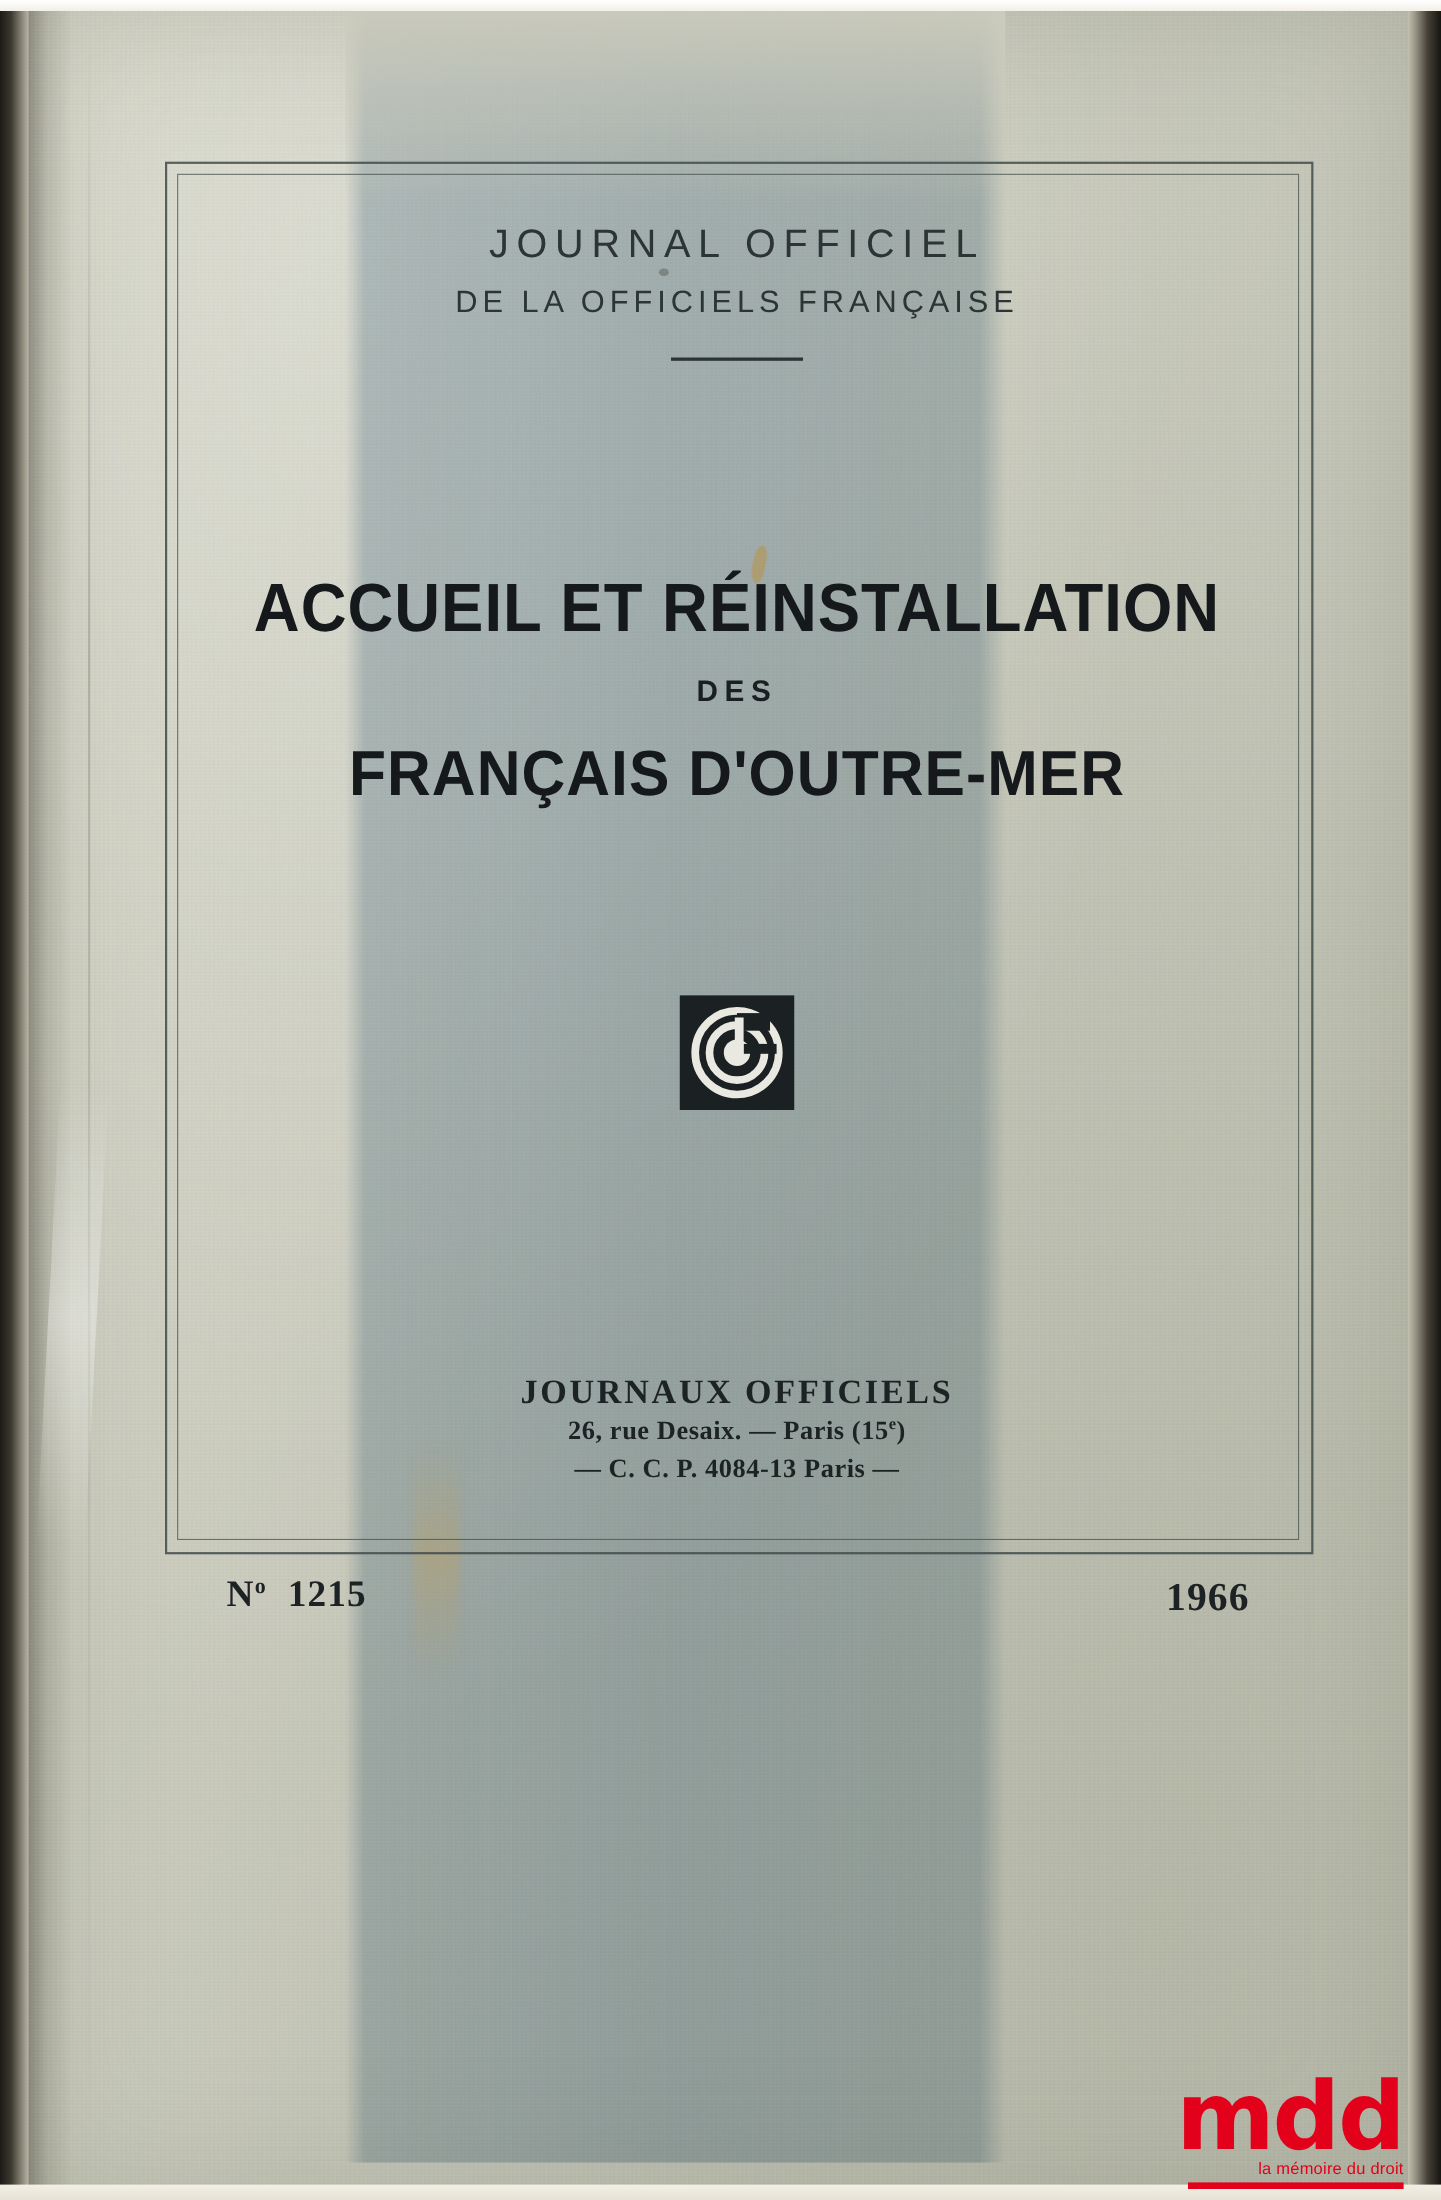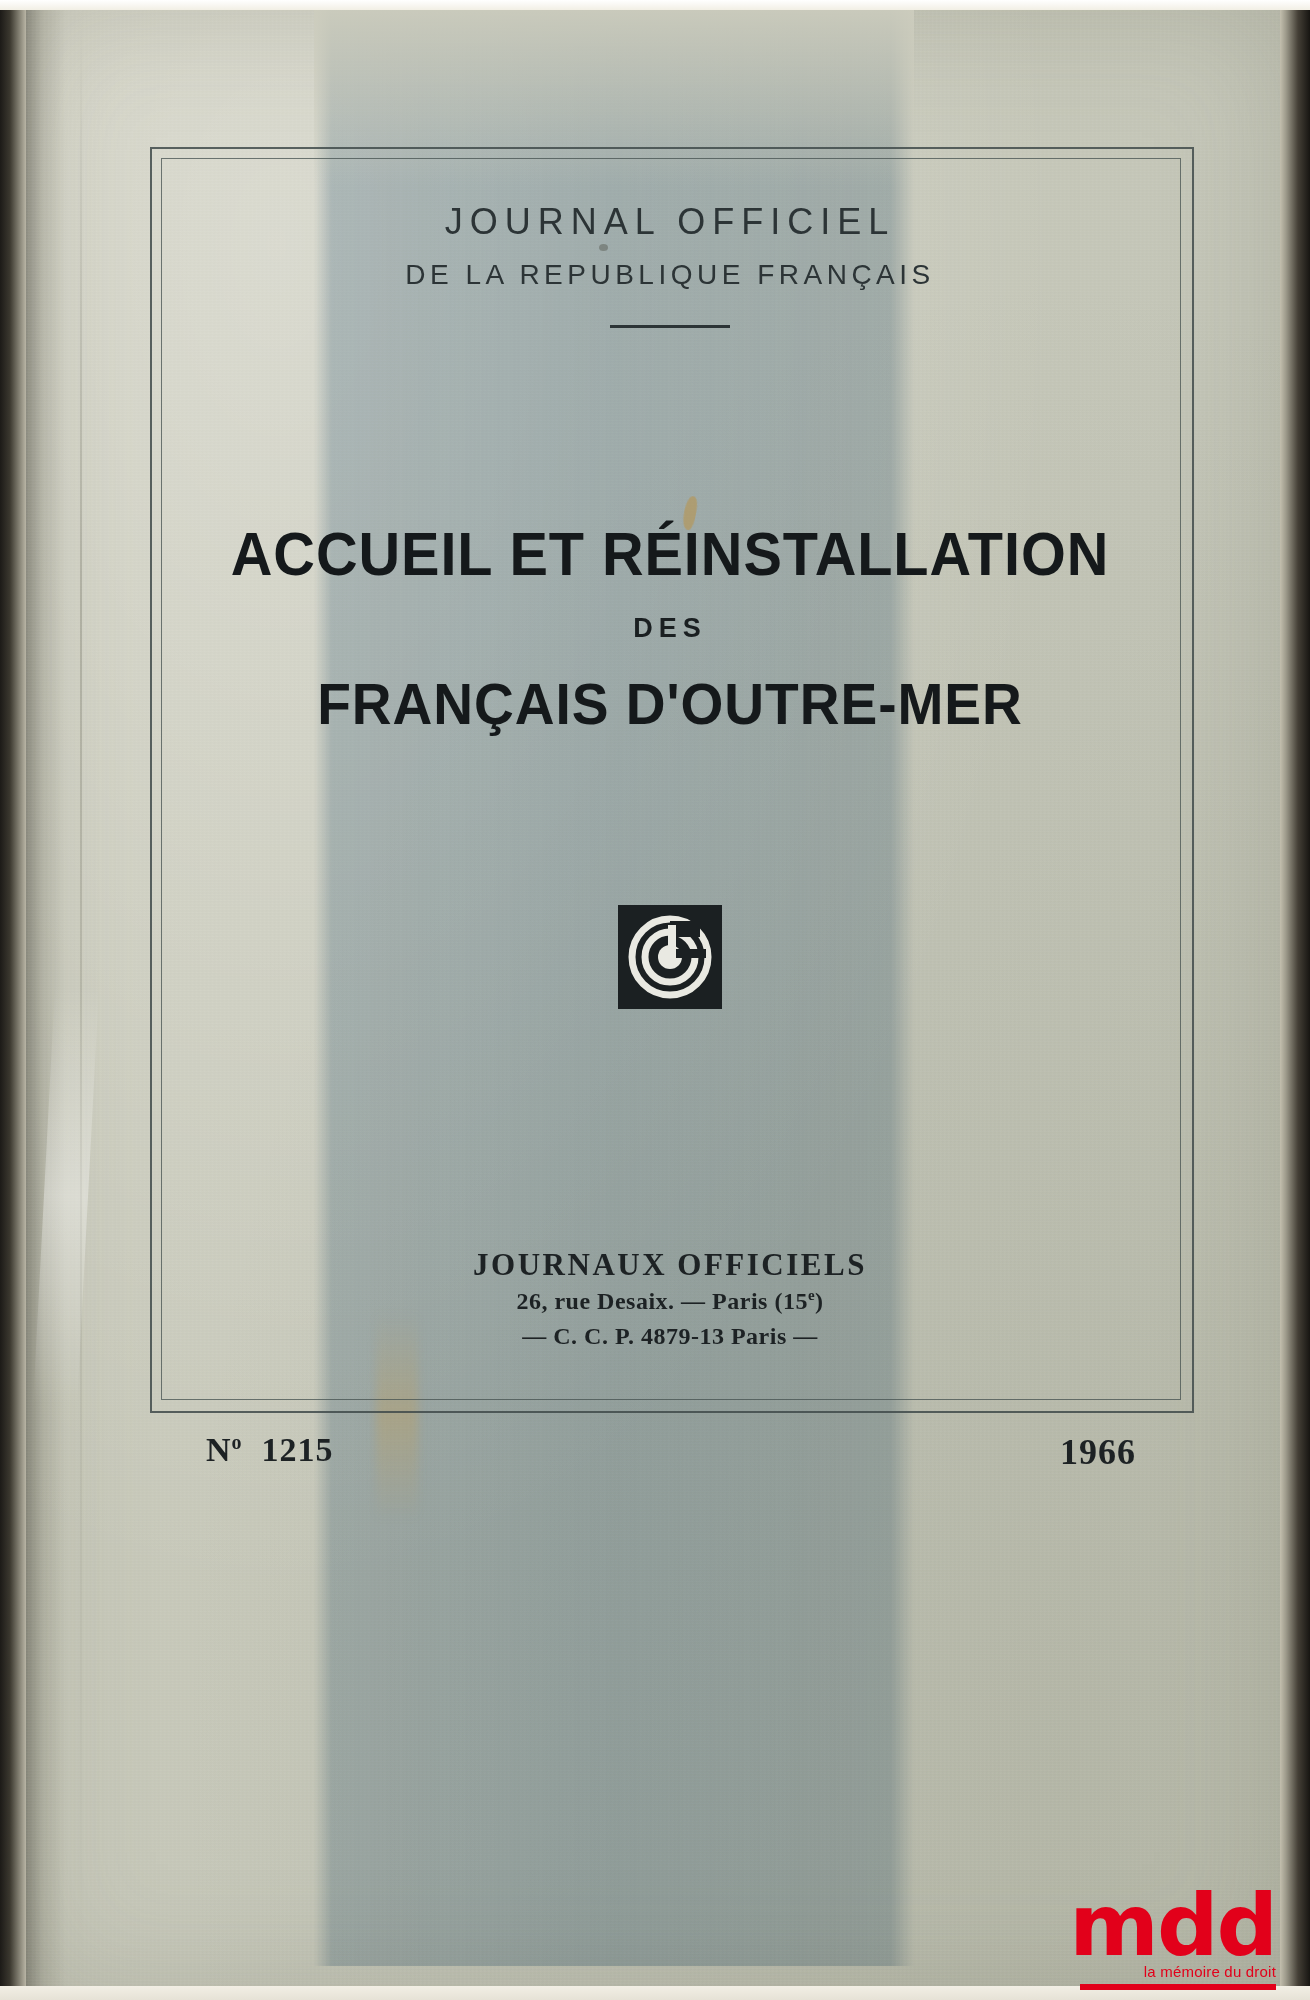--- a/index.html
+++ b/index.html
@@ -337,21 +337,21 @@
     <div class="stain"></div>
     <div class="stain2"></div>
     <div class="dust"></div>
 
     <div class="frame-outer"></div>
     <div class="frame-inner"></div>
 
     <div class="content">
 
       <div class="jo-line1">JOURNAL OFFICIEL</div>
-      <div class="jo-line2">DE LA REPUBLIQUE FRANÇAIS</div>
+      <div class="jo-line2">DE LA OFFICIELS FRANÇAISE</div>
       <div class="rule"></div>
 
       <div class="title-main">ACCUEIL ET RÉINSTALLATION</div>
       <div class="title-des">DES</div>
       <div class="title-sub">FRANÇAIS D'OUTRE-MER</div>
 
       <div class="logo-wrap">
         <span class="logo">
           <svg width="104" height="104" viewBox="0 0 104 104" aria-hidden="true">
             <rect x="0" y="0" width="104" height="104" fill="#1b2022"></rect>
@@ -361,21 +361,21 @@
             <rect x="52" y="16" width="30" height="16" fill="#1b2022"></rect>
             <rect x="58" y="44" width="30" height="9" fill="#1b2022"></rect>
             <rect x="50" y="20" width="8" height="34" fill="#e9e9e2"></rect>
           </svg>
         </span>
       </div>
 
       <div class="imprint">
         <div class="l1">JOURNAUX OFFICIELS</div>
         <div class="l2"><span>26, rue Desaix. — Paris (15</span><span class="sup">e</span><span>)</span></div>
-        <div class="l3">— C. C. P. 4879-13 Paris —</div>
+        <div class="l3">— C. C. P. 4084-13 Paris —</div>
       </div>
 
     </div>
 
     <div class="doc-number"><span>N</span><span class="sup">o</span>&nbsp;&nbsp;<span>1215</span></div>
 
     <div class="doc-year">1966</div>
   </div>
 
   <div class="edge-left"></div>

